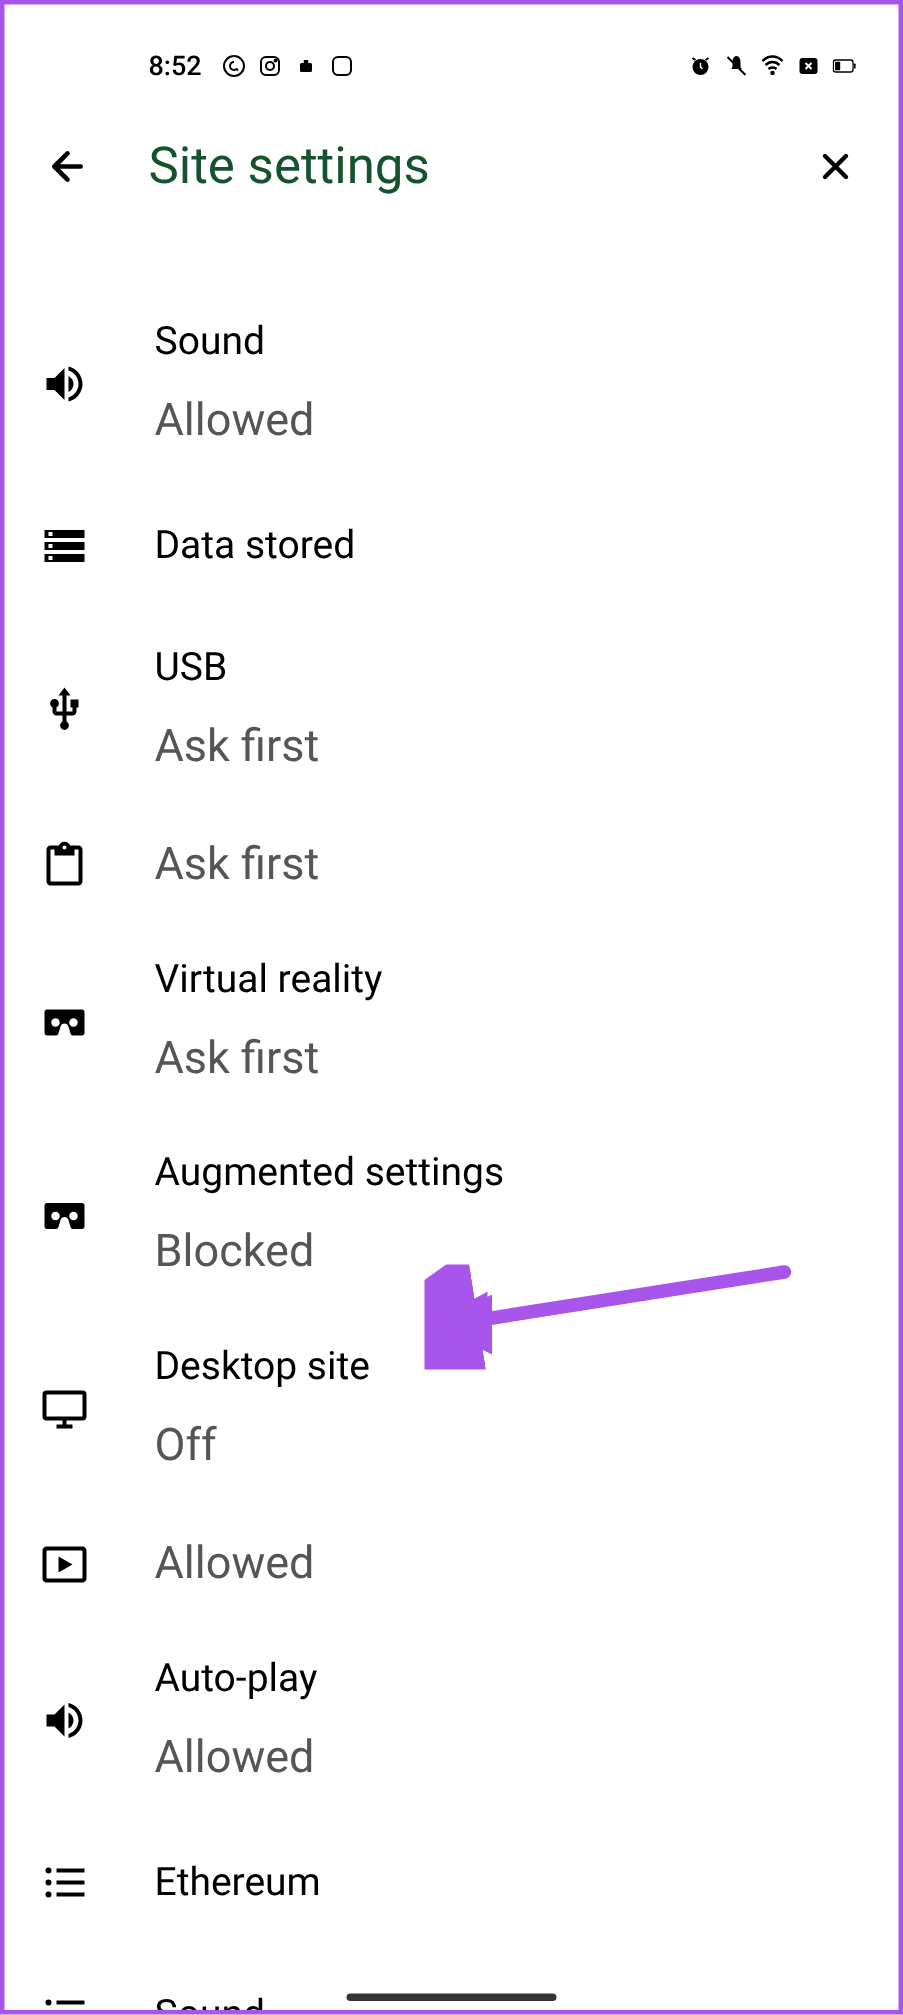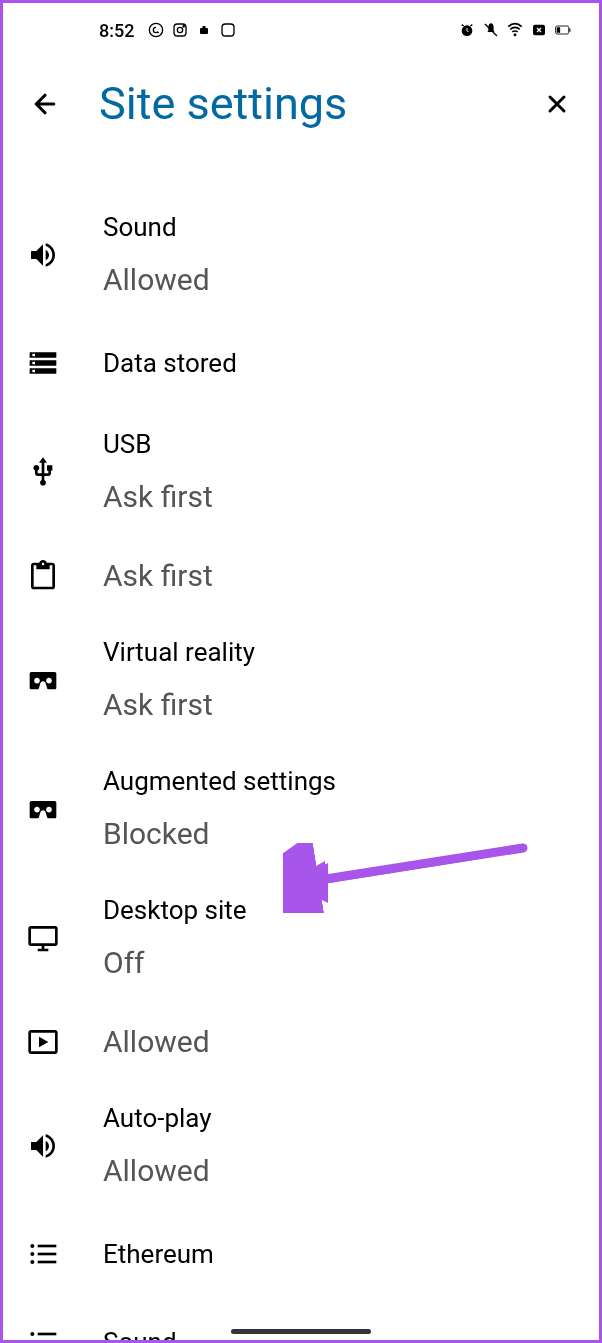--- a/index.html
+++ b/index.html
@@ -20,20 +20,21 @@
       overflow: hidden;
     }
     .status-bar {
       display: flex;
       justify-content: space-between;
       align-items: center;
       padding: 8px 28px;
       height: 54px;
       font-size: 18px;
       font-weight: 500;
+      margin-top: 14px;
     }
     .status-left {
       display: flex;
       align-items: center;
       gap: 8px;
     }
     .status-right {
       display: flex;
       align-items: center;
       gap: 8px;
@@ -50,24 +51,24 @@
       align-items: center;
       justify-content: center;
     }
     .header {
       display: flex;
       align-items: center;
       padding: 20px 24px;
       gap: 36px;
     }
     .header-title {
-      font-size: 45px;
+      font-size: 34px;
       font-weight: 400;
       flex: 1;
-      color: #0369a1;
+      color: #14532d;
     }
     .back-btn, .close-btn {
       width: 36px;
       height: 36px;
       display: flex;
       align-items: center;
       justify-content: center;
       cursor: pointer;
     }
     .content {

